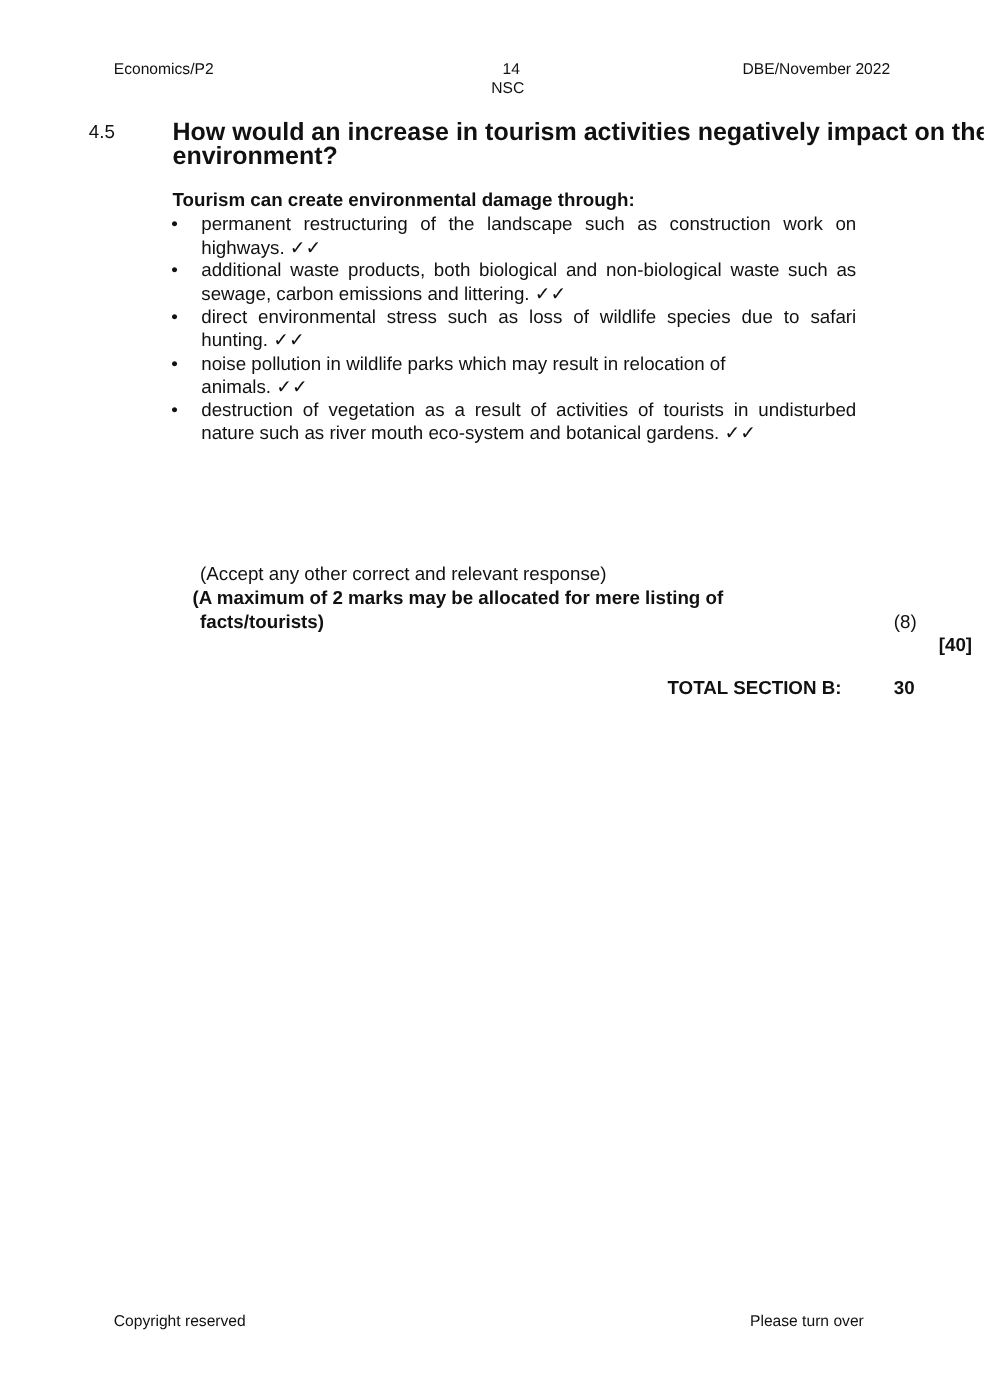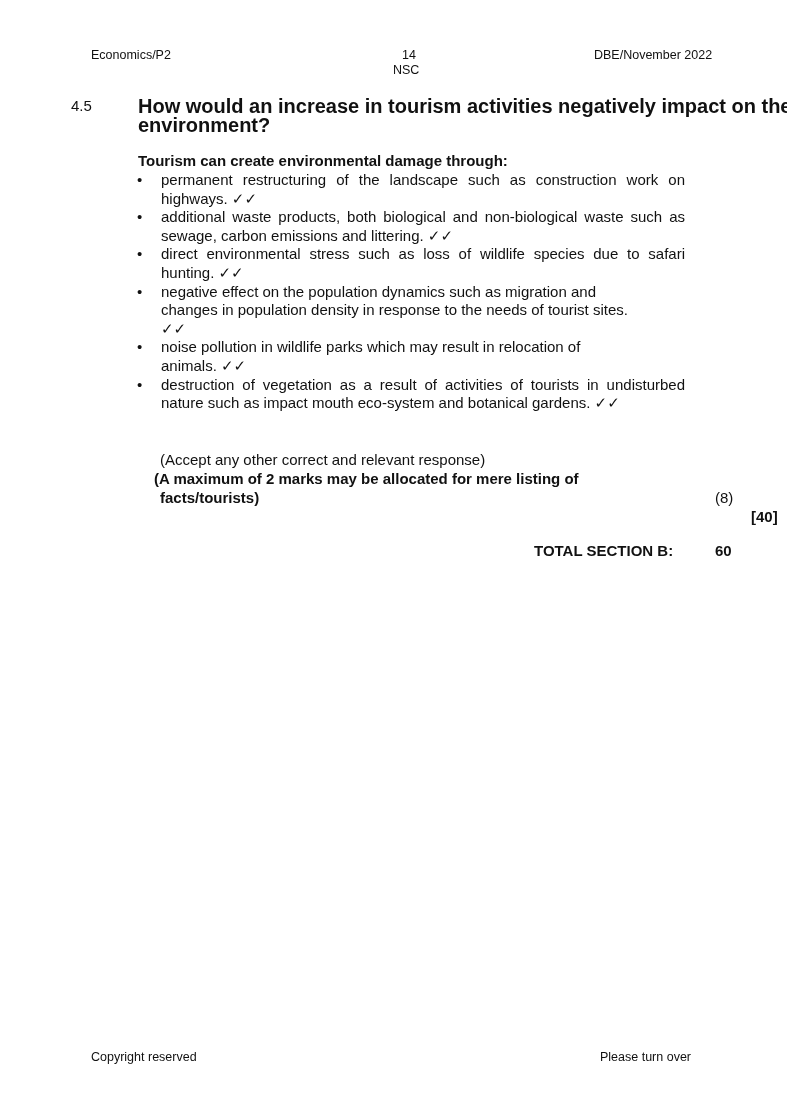--- a/index.html
+++ b/index.html
@@ -30,34 +30,33 @@
   <span class="abs q-num" style="left:71px; top:97px;">4.5</span>
   <span class="abs q-text" style="left:138px; top:97px;">How would an increase in tourism activities negatively impact on the</span>
   <span class="abs q-text" style="left:138px; top:116px;">environment?</span>
 
   <span class="abs intro" style="left:138px; top:152px;">Tourism can create environmental damage through:</span>
 
   <ul class="bullets">
     <li class="just">permanent restructuring of the landscape such as construction work on highways. ✓✓</li>
     <li class="just">additional waste products, both biological and non-biological waste such as sewage, carbon emissions and littering. ✓✓</li>
     <li class="just">direct environmental stress such as loss of wildlife species due to safari hunting. ✓✓</li>
-    <li style="width:470px;">negative effect on the population dynamics such as migration and changes in population density in response to the needs of tourist sites. ✓✓</li>
     <li style="width:460px;">noise pollution in wildlife parks which may result in relocation of animals. ✓✓</li>
-    <li class="just">destruction of vegetation as a result of activities of tourists in undisturbed nature such as impact mouth eco-system and botanical gardens. ✓✓</li>
+    <li class="just">destruction of vegetation as a result of activities of tourists in undisturbed nature such as river mouth eco-system and botanical gardens. ✓✓</li>
   </ul>
 
   <span class="abs note" style="left:160px; top:451px;">(Accept any other correct and relevant response)</span>
   <span class="abs note bold" style="left:154px; top:470px;text-align:right;">(A maximum of 2 marks may be allocated for mere listing of</span>
   <span class="abs note bold" style="left:160px; top:489px;">facts/tourists)</span>
 
   <span class="abs note" style="left:715px; top:489px;">(8)</span>
   <span class="abs note bold" style="left:715px; top:508px;padding-left:36px;">[40]</span>
 </div>
 
 <div>
   <span class="abs note bold" style="left:534px; top:542px;">TOTAL SECTION B:</span>
-  <span class="abs note bold" style="left:715px; top:542px;">60</span>
+  <span class="abs note bold" style="left:715px; top:542px;">30</span>
 </div>
 
 <div>
   <span class="abs hdr" style="left:71px; top:1050px;">Copyright reserved</span>
   <span class="abs hdr" style="left:580px; top:1050px;">Please turn over</span>
 </div>
 
 </body></html>

